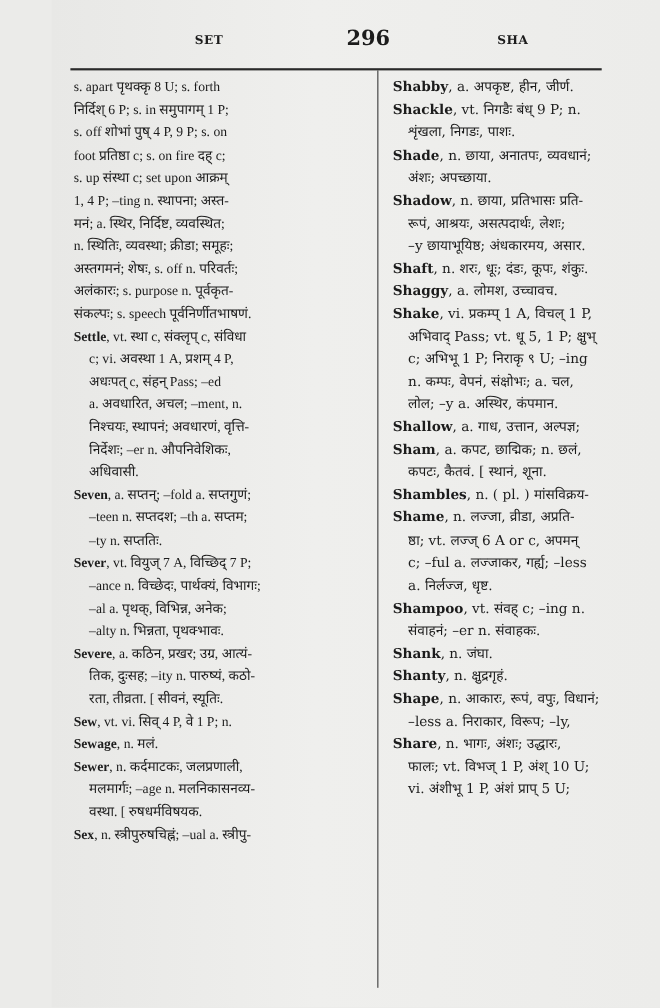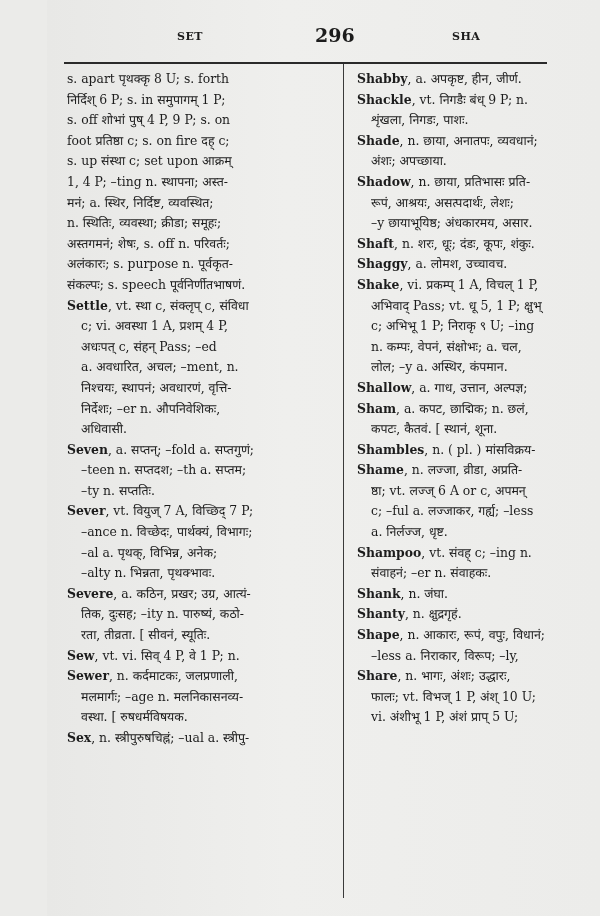--- a/index.html
+++ b/index.html
@@ -30,21 +30,21 @@
     background: #2a2a2a;
   }
   .divider {
     position: absolute; left: 296px; top: 64px; width: 1px; height: 834px;
     border-left: 1px solid #3a3a3a;
   }
   .col {
     position: absolute; top: 69px; font-size: 12.4px; line-height: 20.6px;
     font-family: "DejaVu Serif", serif;
   }
-  .col-left { left: 20px; width: 272px; }
+  .col-left { left: 20px; width: 272px; font-family: Liberation Serif, serif; }
   .col-right { left: 310px; width: 270px; }
   .line { white-space: nowrap; overflow: hidden; text-align: justify; }
   .line.indent { padding-left: 14px; }
   .headword { font-weight: bold; }
 </style>
 </head>
 <body>
 
 <div class="page">
   <div class="header">
@@ -78,20 +78,21 @@
       <div class="line indent">–teen n. सप्तदश; –th a. सप्तम;</div>
       <div class="line indent">–ty n. सप्ततिः.</div>
       <div class="line"><span class="headword">Sever</span><span>, vt. वियुज् 7 A, विच्छिद् 7 P;</span></div>
       <div class="line indent">–ance n. विच्छेदः, पार्थक्यं, विभागः;</div>
       <div class="line indent">–al a. पृथक्, विभिन्न, अनेक;</div>
       <div class="line indent">–alty n. भिन्नता, पृथक्भावः.</div>
       <div class="line"><span class="headword">Severe</span><span>, a. कठिन, प्रखर; उग्र, आत्यं-</span></div>
       <div class="line indent">तिक, दुःसह; –ity n. पारुष्यं, कठो-</div>
       <div class="line indent">रता, तीव्रता.        [ सीवनं, स्यूतिः.</div>
       <div class="line"><span class="headword">Sew</span><span>, vt. vi. सिव् 4 P, वे 1 P; n.</span></div>
+      <div class="line"><span class="headword">Sewage</span><span>, n. मलं.</span></div>
       <div class="line"><span class="headword">Sewer</span><span>, n. कर्दमाटकः, जलप्रणाली,</span></div>
       <div class="line indent">मलमार्गः; –age n. मलनिकासनव्य-</div>
       <div class="line indent">वस्था.          [ रुषधर्मविषयक.</div>
       <div class="line"><span class="headword">Sex</span><span>, n. स्त्रीपुरुषचिह्नं; –ual a. स्त्रीपु-</span></div>
     </div>
   <div class="col col-right" id="col-right">
       <div class="line"><span class="headword">Shabby</span><span>, a. अपकृष्ट, हीन, जीर्ण.</span></div>
       <div class="line"><span class="headword">Shackle</span><span>, vt. निगडैः बंध् 9 P; n.</span></div>
       <div class="line indent">शृंखला, निगडः, पाशः.</div>
       <div class="line"><span class="headword">Shade</span><span>, n. छाया, अनातपः, व्यवधानं;</span></div>

